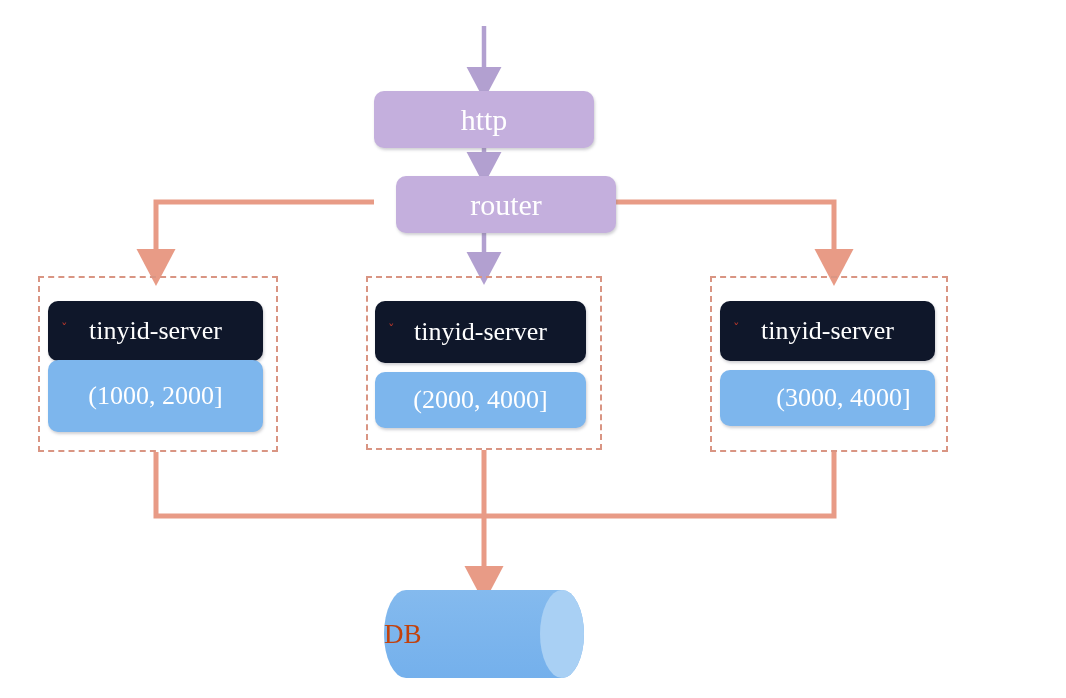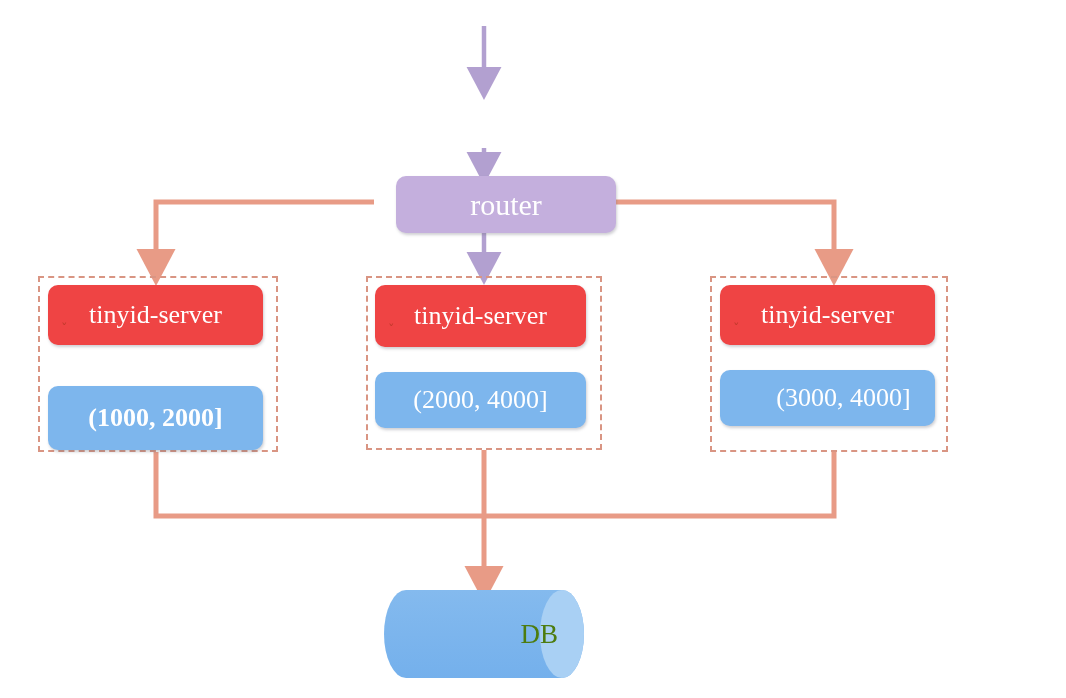--- a/index.html
+++ b/index.html
@@ -36,22 +36,23 @@
     border-radius: 10px;
     box-shadow: 1px 2px 3px rgba(110,110,120,0.33);
     z-index: 3;
     user-select: none;
   }
   .node-purple {
     background: #c4afdd;
     font-size: 30px;
   }
   .node-salmon {
-    background: #ef4444;
+    background: #0f172a;
     font-size: 26px;
+    margin-top: 16px;
   }
   .node-blue {
     background: #7db6ed;
     font-size: 26px;
   }
   .group-box {
     position: absolute;
     box-sizing: border-box;
     border: 2px dashed #d99583;
     background: transparent;
@@ -62,22 +63,22 @@
     z-index: 3;
   }
   .db-label {
     position: absolute;
     left: 0;
     top: 0;
     width: 100%;
     height: 100%;
     display: flex;
     align-items: center;
-    justify-content: flex-end;
-    color: #4d7c0f;
+    justify-content: flex-start;
+    color: #c2410c;
     font-size: 27px;
     padding-right: 26px;
     box-sizing: border-box;
     user-select: none;
   }
   .checkmark {
     position: absolute;
     color: #c0392b;
     font-size: 13px;
     font-family: "DejaVu Sans", sans-serif;
@@ -111,31 +112,34 @@
 
     <path d="M594,202 L834,202 L834,267" fill="none" stroke="#e89b86" stroke-width="5" marker-end="url(#arrow-orange)"></path>
 
     <path d="M156,452 L156,516 L484,516" fill="none" stroke="#e89b86" stroke-width="5"></path>
 
     <path d="M834,452 L834,516 L484,516" fill="none" stroke="#e89b86" stroke-width="5"></path>
 
     <path d="M484,450 L484,584" fill="none" stroke="#e89b86" stroke-width="5" marker-end="url(#arrow-orange)"></path>
   </svg>
 
+  <div class="node node-purple" style="left:374px; top:91px; width:220px; height:57px;">
+    <span>http</span>
+  </div>
 
   <div class="node node-purple" style="left:396px; top:176px; width:220px; height:57px;">
     <span>router</span>
   </div>
 
   <div class="group-box" style="left:38px; top:276px; width:240px; height:176px;"></div>
   <div class="node node-salmon" style="left:48px; top:285px; width:215px; height:60px;">
     <span>tinyid-server</span>
   </div>
   <span class="checkmark" style="left:61px; top:322px;">ˇ</span>
-  <div class="node node-blue" style="left:48px; top:386px; width:215px; height:64px;font-weight:bold;">
+  <div class="node node-blue" style="left:48px; top:360px; width:215px; height:72px;">
     <span>(1000, 2000]</span>
   </div>
 
   <div class="group-box" style="left:366px; top:276px; width:236px; height:174px;"></div>
   <div class="node node-salmon" style="left:375px; top:285px; width:211px; height:62px;">
     <span>tinyid-server</span>
   </div>
   <span class="checkmark" style="left:388px; top:323px;">ˇ</span>
   <div class="node node-blue" style="left:375px; top:372px; width:211px; height:56px;">
     <span>(2000, 4000]</span>

